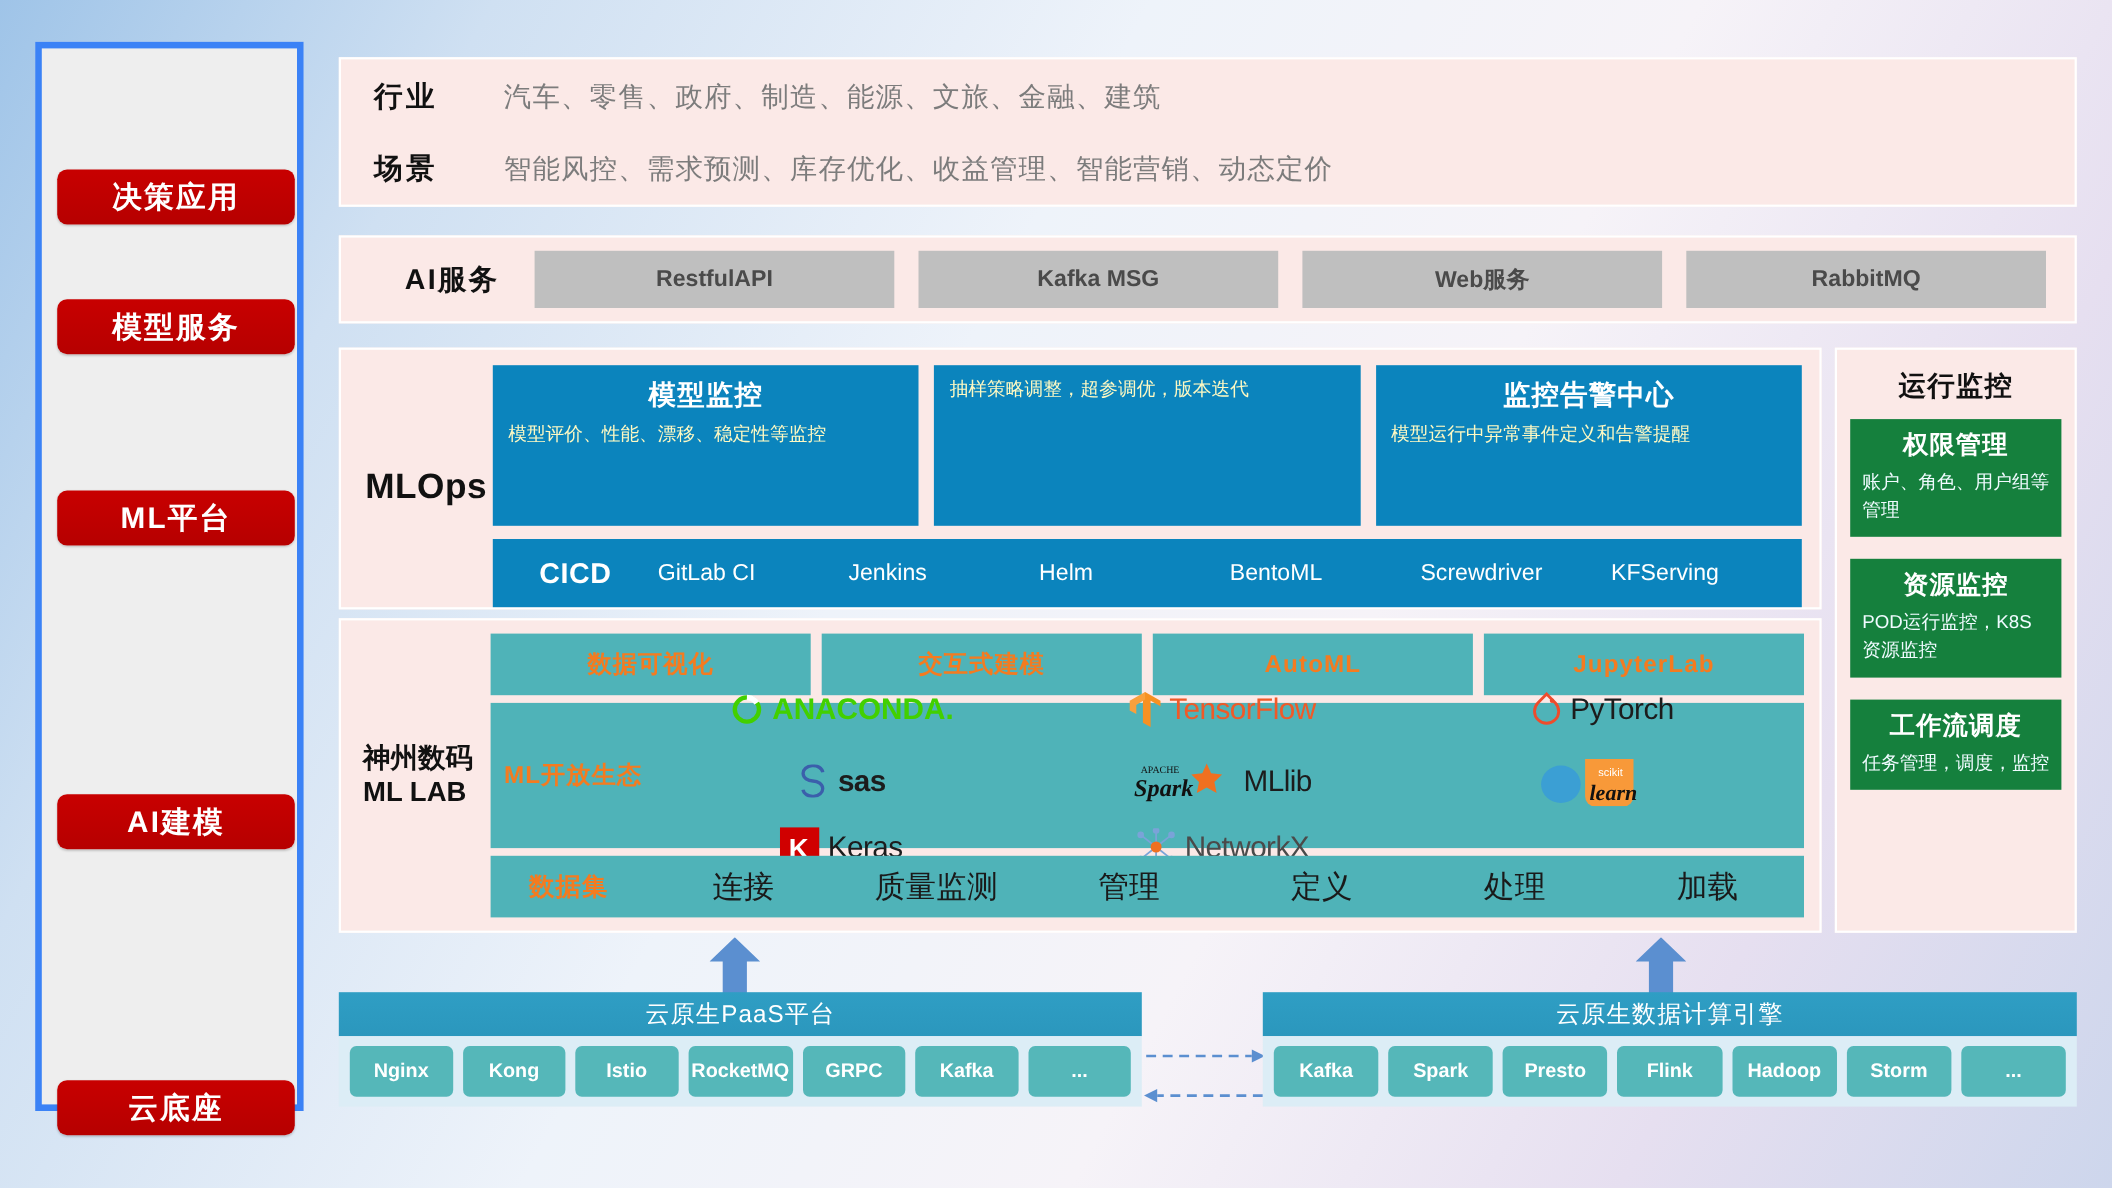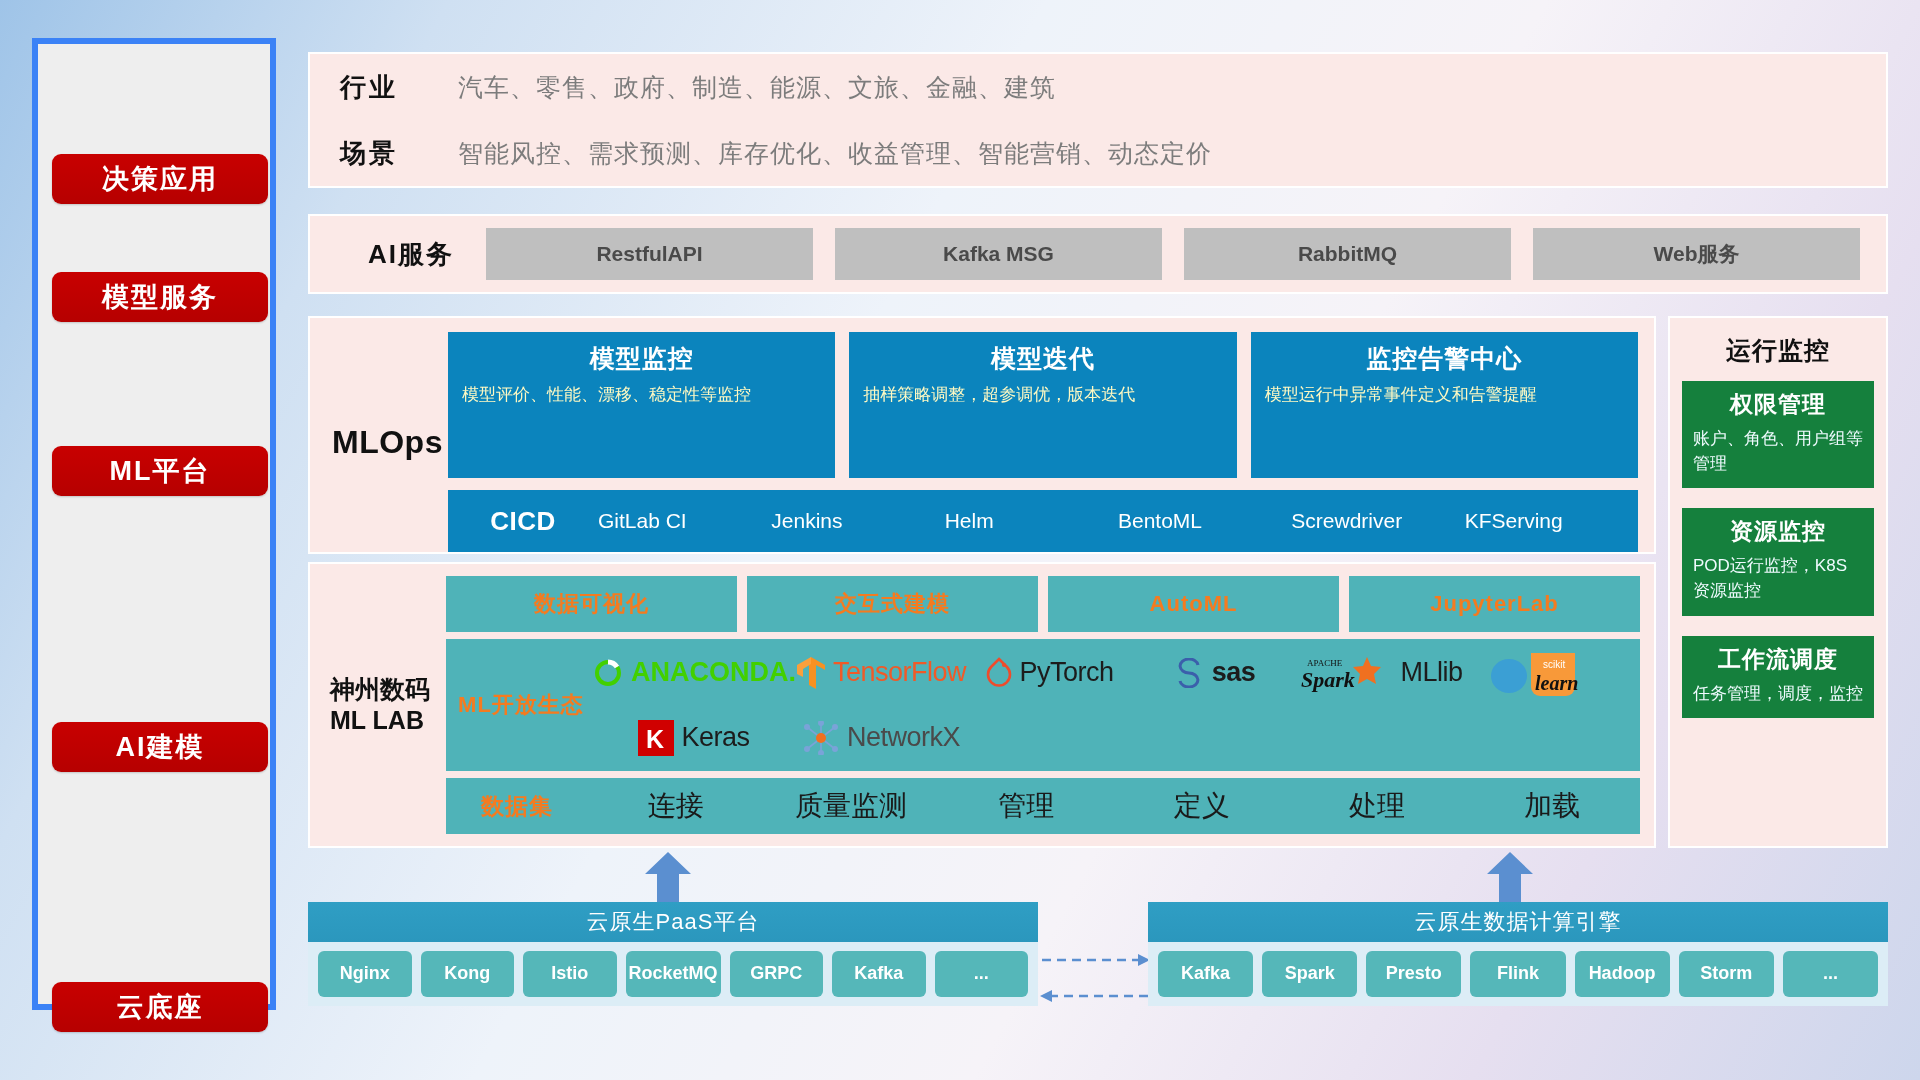--- a/index.html
+++ b/index.html
@@ -120,21 +120,21 @@
   }
   .lab-eco {
     flex: 1; background: #4fb3b8; display: flex; align-items: center;
     padding: 4px 10px 4px 4px; min-height: 0;
   }
   .eco-label {
     width: 142px; flex: 0 0 142px; color: #f47b20; font-size: 22px;
     font-weight: bold; text-align: center; letter-spacing: 1px;
   }
   .eco-grid {
-    flex: 1; display: grid; grid-template-columns: repeat(6, 1fr);
+    flex: 1; display: grid; grid-template-columns: repeat(3, 1fr);
     grid-template-rows: 1fr 1fr; align-items: center; justify-items: center;
     row-gap: 19px;
   }
   .logo { display: flex; align-items: center; gap: 7px; }
   .logo-text { font-size: 27px; color: #1c1c1c; letter-spacing: -.5px; }
 
   .lab-data {
     height: 56px; background: #4fb3b8; display: flex; align-items: center;
   }
   .data-title { width: 142px; flex: 0 0 142px; color: #f47b20; font-size: 23px; font-weight: bold; text-align: center; letter-spacing: 1px; }
@@ -206,36 +206,35 @@
       <div class="kv-key">场景</div>
       <div class="kv-val">智能风控、需求预测、库存优化、收益管理、智能营销、动态定价</div>
     </div>
   </div>
 
   <div class="band" id="band-ai">
     <div class="ai-label">AI服务</div>
     <div class="ai-chips">
       <div class="ai-chip">RestfulAPI</div>
       <div class="ai-chip">Kafka MSG</div>
+      <div class="ai-chip">Web服务</div>
       <div class="ai-chip">RabbitMQ</div>
-      <div class="ai-chip">Web服务</div>
     </div>
   </div>
 
   <div class="band" id="band-mlops">
     <div class="mlops-wrap">
       <div class="mlops-label">MLOps</div>
       <div class="mlops-right">
         <div class="mlops-cards">
           <div class="mlops-card">
             <div class="mlops-card-title">模型监控</div>
             <div class="mlops-card-desc">模型评价、性能、漂移、稳定性等监控</div>
           </div>
           <div class="mlops-card">
-            <div class="mlops-card-title">模型迭代</div>
             <div class="mlops-card-desc">抽样策略调整，超参调优，版本迭代</div>
           </div>
           <div class="mlops-card">
             <div class="mlops-card-title">监控告警中心</div>
             <div class="mlops-card-desc">模型运行中异常事件定义和告警提醒</div>
           </div>
         </div>
         <div class="cicd-bar">
           <div class="cicd-title">CICD</div>
           <div class="cicd-items">

